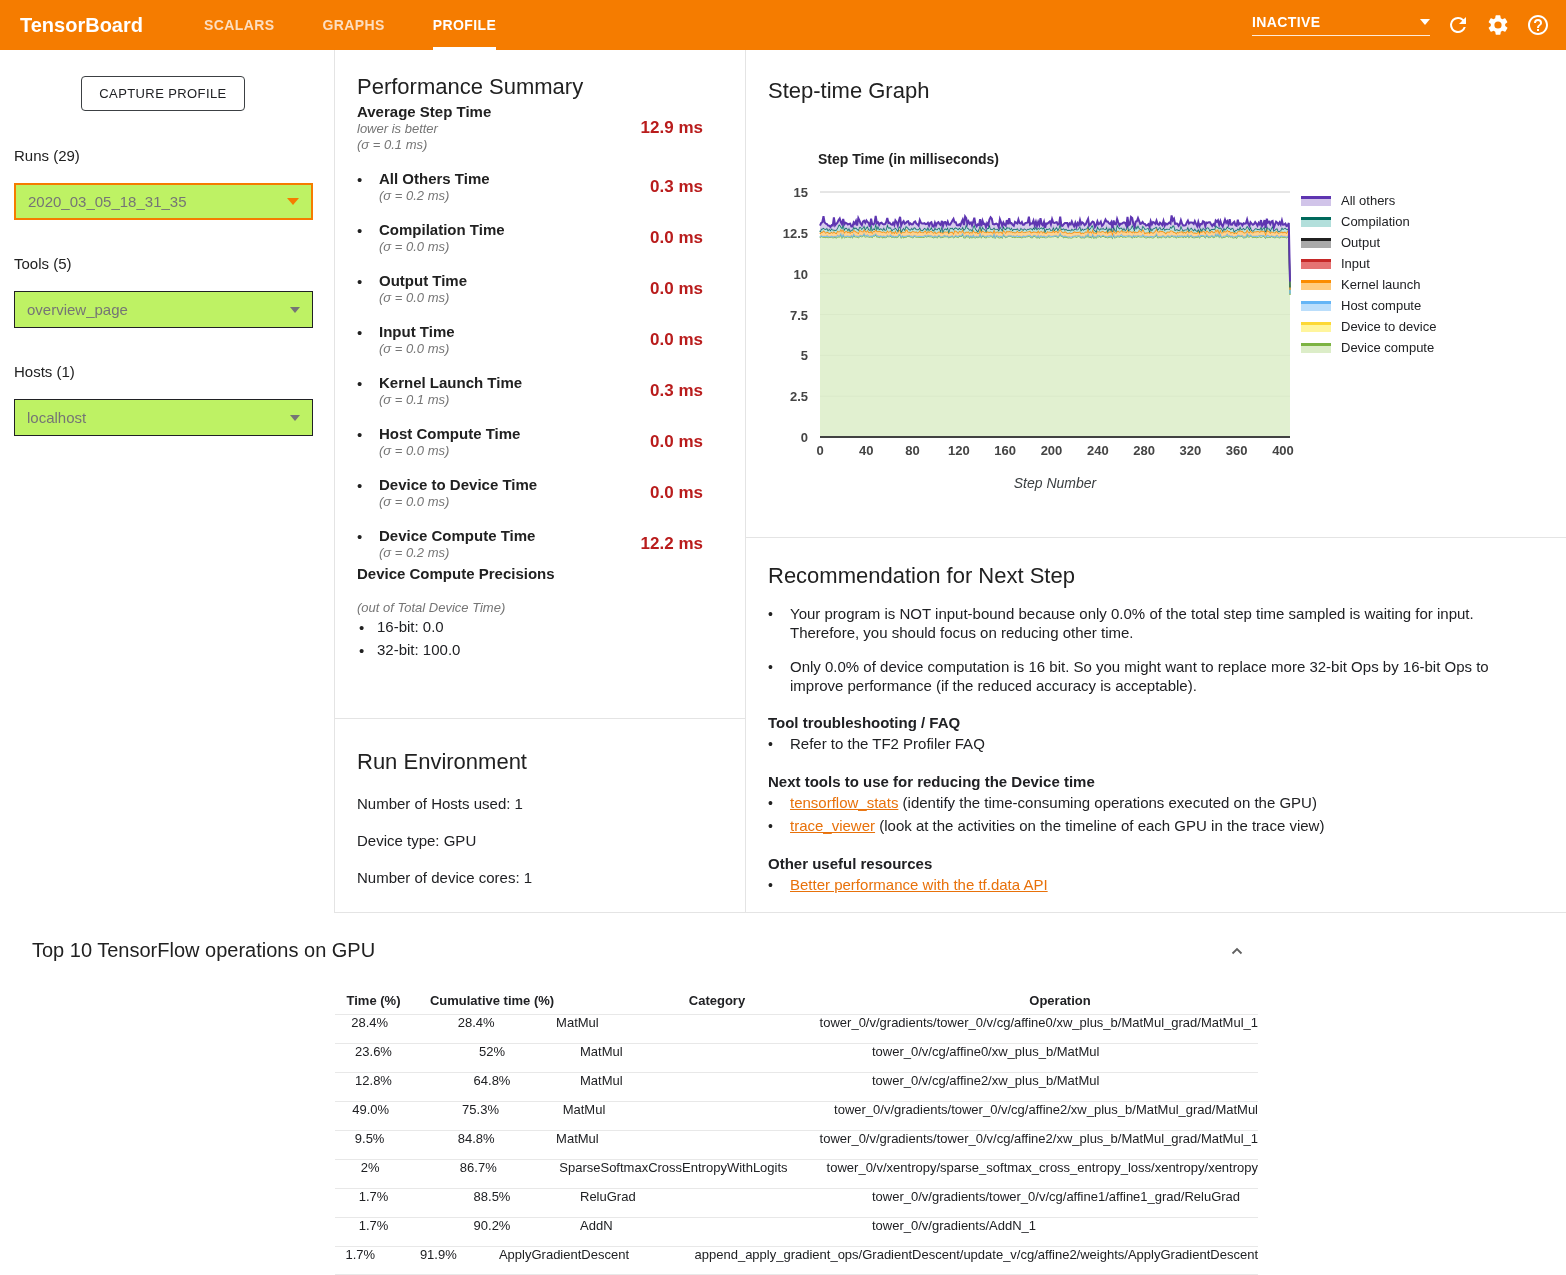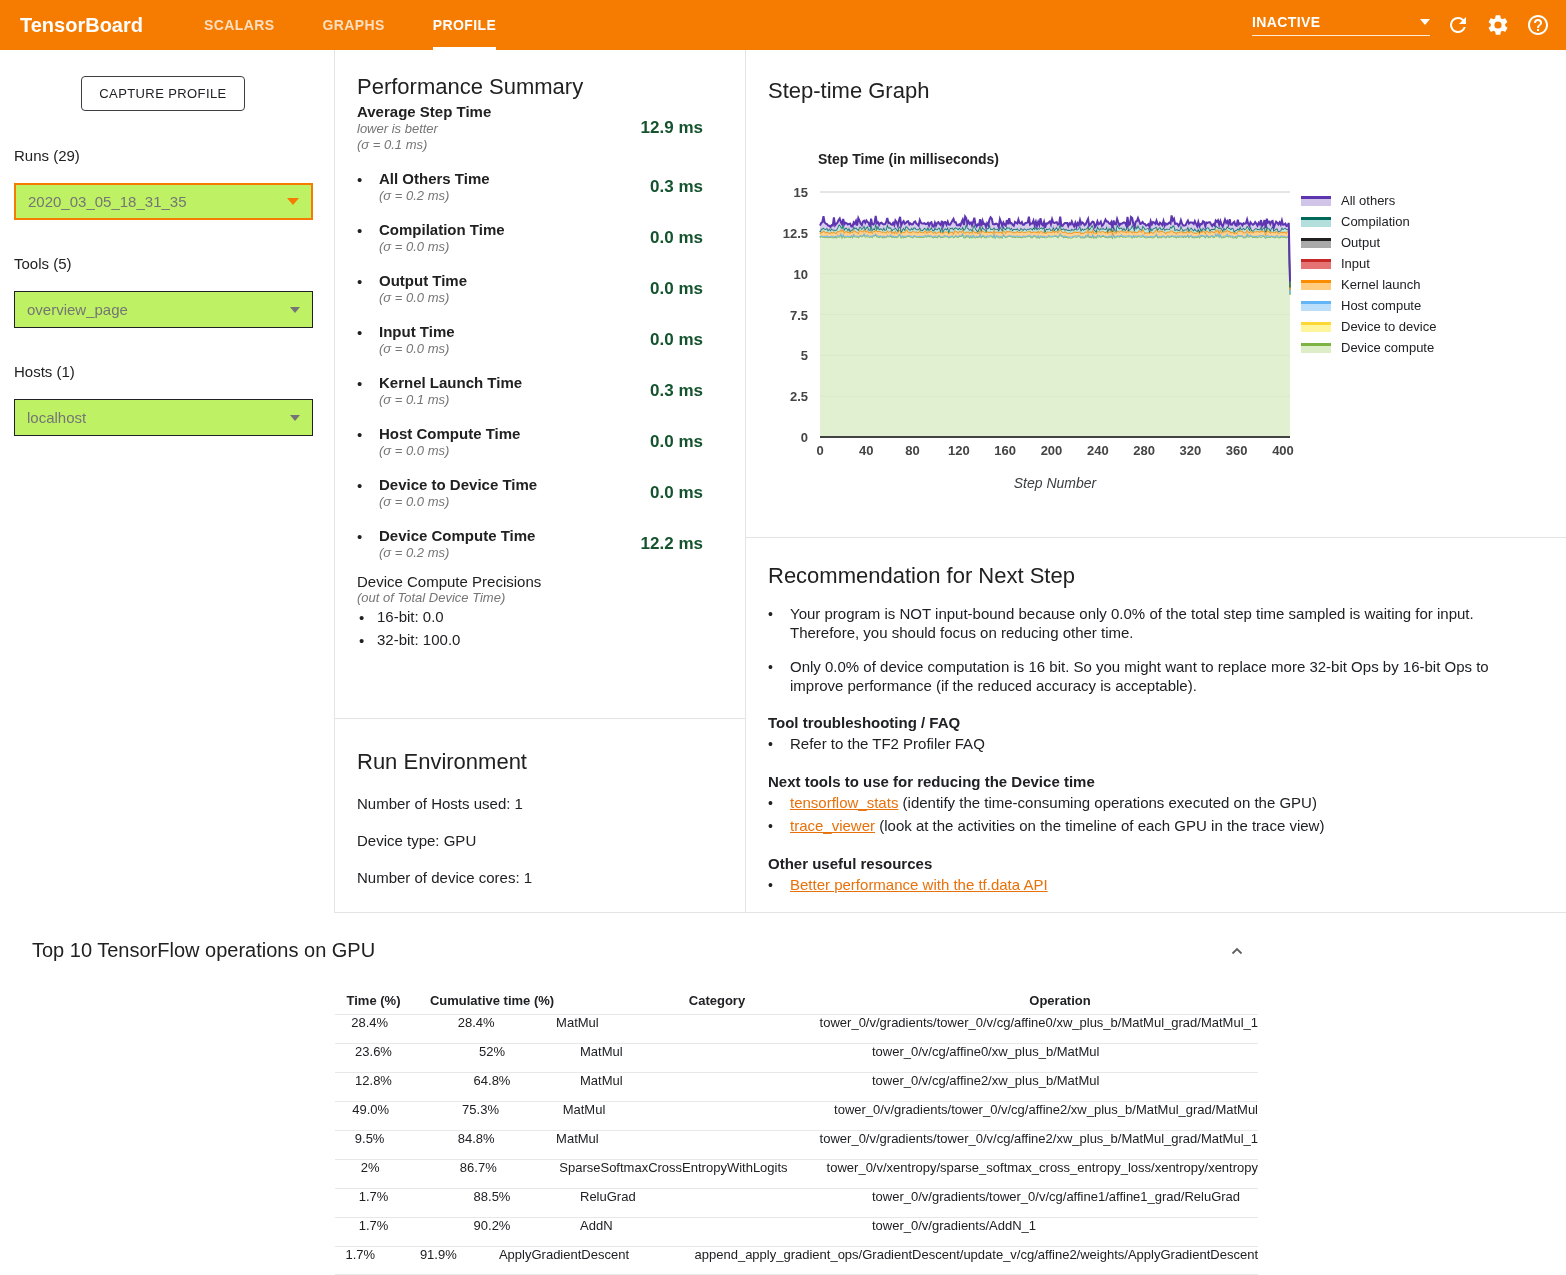--- a/index.html
+++ b/index.html
@@ -35,25 +35,25 @@
   
   .sec-title{font-size:22px;color:#212121}
 
   
   .perf{position:absolute;left:335px;top:50px;width:410px;height:668px;padding:24px 0 0 22px}
   .avg-row,.metric-row{display:flex;align-items:center}
   .avg-row{margin-top:3px}
   .m-label{font-size:15px;font-weight:bold;color:#212121;line-height:18px}
   .m-note,.m-sigma{font-size:13px;font-style:italic;color:#757575;line-height:16px}
   .m-left{flex:1}
-  .m-value{width:130px;text-align:right;padding-right:42px;font-size:17px;font-weight:bold;color:#14532d}
+  .m-value{width:130px;text-align:right;padding-right:42px;font-size:17px;font-weight:bold;color:#b91c1c}
   .metric-row{margin-top:17px}
   .m-bullet{width:22px;font-size:15px;color:#212121;align-self:flex-start;padding-top:1px}
-  .prec-title{margin-top:12px;font-size:15px;font-weight:normal;color:#212121}
-  .prec-note{font-size:13px;font-style:italic;color:#757575;margin-top:0}
+  .prec-title{margin-top:4px;font-size:15px;font-weight:bold;color:#212121}
+  .prec-note{font-size:13px;font-style:italic;color:#757575;margin-top:18px}
   .prec-item{display:flex;font-size:15px;color:#202124;line-height:20px;margin-top:2px}
   .prec-item .m-bullet{width:20px;padding-left:2px}
 
   
   .runenv{position:absolute;left:335px;top:719px;width:410px;height:193px;padding:30px 0 0 22px}
   .env-line{font-size:15px;color:#202124;margin-top:20px}
 
   
   .stepgraph{position:absolute;left:746px;top:50px;width:820px;height:487px}
   .stepgraph .sec-title{position:absolute;left:22px;top:28px}

